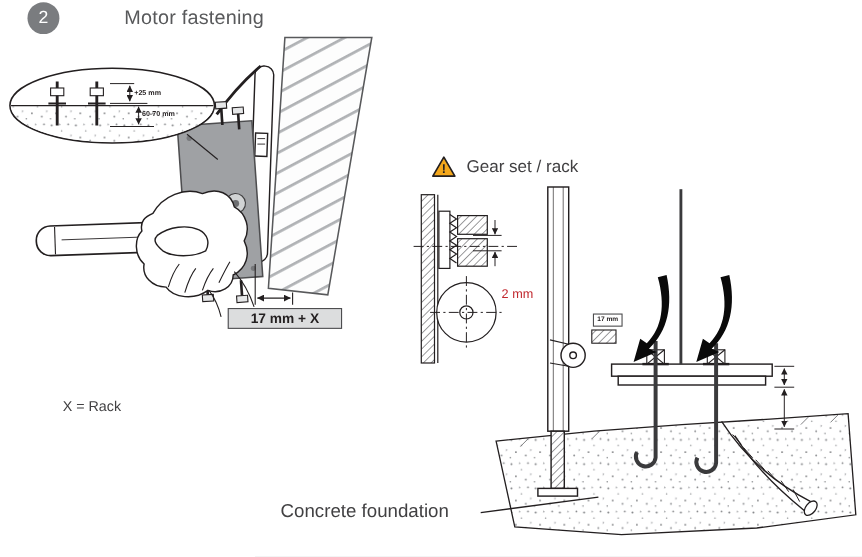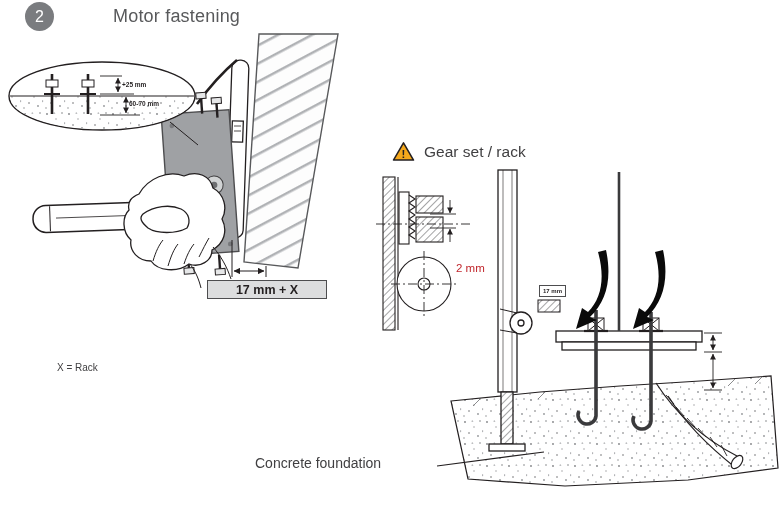--- a/index.html
+++ b/index.html
@@ -6,26 +6,26 @@
   html, body { margin:0; padding:0; background:#eceded; }
   .page { position:relative; width:784px; height:506px; background:#ffffff;
           font-family:"Liberation Sans", sans-serif; color:#414042; overflow:hidden; }
   .header { position:absolute; left:25px; top:2px; display:flex; align-items:center; gap:13px; }
   .step-badge { width:29px; height:29px; border-radius:50%; background:#7a7c7f; color:#fff;
                 display:flex; align-items:center; justify-content:center; font-size:16px; }
   .title { font-size:18px; color:#58595b; letter-spacing:0.2px;margin-left:46px; }
   .art { position:absolute; left:0; top:0; }
   .lbl { position:absolute; white-space:nowrap; line-height:1; }
   .tinybold { font-size:6.5px; font-weight:700; color:#231f20; }
-  .legend { left:57px; top:363px; font-size:10px; color:#414042; }
+  .legend { left:57px; top:363px; font-size:13px; color:#414042; }
   .red { left:456px; top:223px; font-size:11.5px; color:#c1272d;margin-top:40px; }
-  .foundation { left:255px; top:456px; font-size:14px; color:#414042; }
+  .foundation { left:255px; top:456px; font-size:17px; color:#414042; }
   .dim-box { position:absolute; display:flex; align-items:center; justify-content:center;
              font-weight:700; color:#231f20; background:#dcddde; border:1.6px solid #4d4d4f; }
-  .offset-box { left:207px; top:280px; width:120px; height:19px; font-size:12.5px; }
+  .offset-box { left:207px; top:280px; width:104px; height:19px; font-size:12.5px; }
   .plate-offset-box { left:539px; top:285px; width:27px; height:12px; font-size:6px;
                       border-width:1px; background:#fff; }
   .gear-heading { position:absolute; left:392px; top:141px; display:flex; align-items:center;
                   gap:9px; font-size:15.5px; color:#414042; }
   .warn-svg { width:23px; height:21px; display:block; }
 </style>
 </head>
 <body>
 
 <div class="page">

